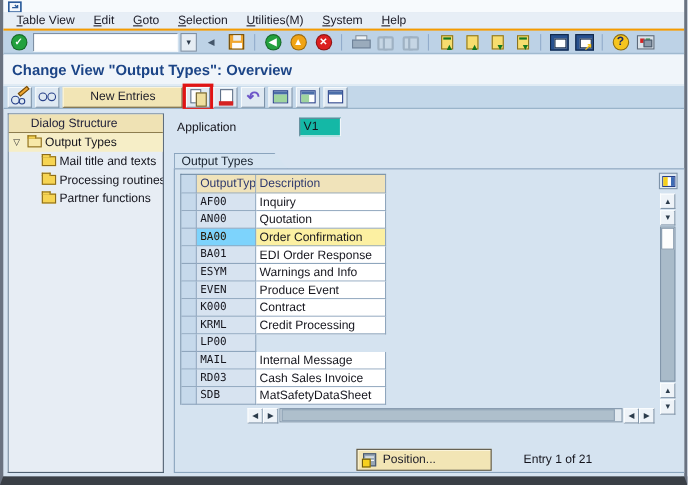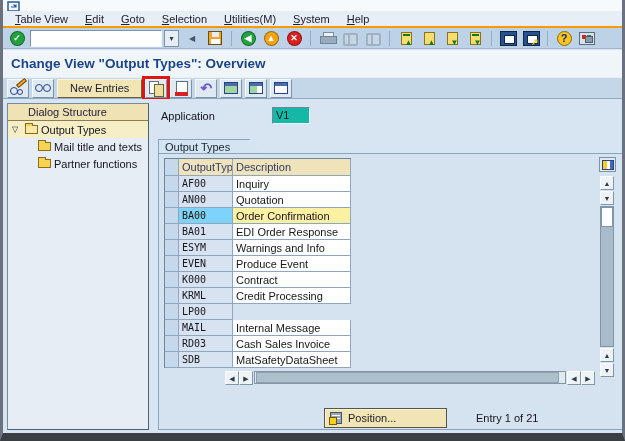--- a/index.html
+++ b/index.html
@@ -54,21 +54,21 @@
   .custom::before { content:""; position:absolute; left:2px; top:2px; width:4px; height:4px; background:#d42222; box-shadow:5px 0 0 #1e8a2e; }
   .custom::after { content:""; position:absolute; right:1px; bottom:1px; width:6px; height:5px; background:#8b99a9; border:1px solid #4e5d6e; }
 
   
   .title-row { position:absolute; left:0; top:50px; right:0; height:27px; background:#f0f5fa; }
   .page-title { position:absolute; left:8px; top:6px; font-size:13.5px; font-weight:bold; color:#1c4587; }
   .app-toolbar { position:absolute; left:0; top:77px; right:0; height:22px; background:#c3d7e9;
     border-top:1px solid #e8f0f7; border-bottom:1px solid #8fa9c2; display:flex; align-items:center; padding-left:4px; gap:3px; }
   .abtn { height:19px; min-width:22px; background:#dfe9f2; border:1px solid #7d93a9; border-top-color:#f6fafc; border-left-color:#f6fafc;
     display:flex; align-items:center; justify-content:center; position:relative; }
-  .abtn.text { padding:0 12px; background:#f2e5b5; border-color:#6e6040; border-top-color:#fbf4da; border-left-color:#fbf4da;
+  .abtn.text { padding:0 24px; background:#f2e5b5; border-color:#6e6040; border-top-color:#fbf4da; border-left-color:#fbf4da;
     font-size:11px; color:#1c1c28; }
   .hl-ring { position:absolute; left:-4px; top:-4px; right:-4px; bottom:-4px; border:3px solid #e01414; }
   .pencil-glasses { width:16px; height:15px; position:relative; }
   .pencil-glasses::before { content:""; position:absolute; left:0; bottom:1px; width:6px; height:6px; border:1.5px solid #28418a; border-radius:50%;
     box-shadow:7px 0 0 -1.5px #28418a00; }
   .pencil-glasses .g2 { position:absolute; left:7px; bottom:1px; width:6px; height:6px; border:1.5px solid #28418a; border-radius:50%; }
   .pencil-glasses .pen { position:absolute; right:-1px; top:0px; width:11px; height:4px; background:#f0a62e; border:1px solid #6e4a10; transform:rotate(-40deg); }
   .glasses { width:16px; height:9px; position:relative; }
   .glasses::before,.glasses::after { content:""; position:absolute; top:0; width:6px; height:6px; border:1.5px solid #28418a; border-radius:50%; }
   .glasses::before { left:0; } .glasses::after { right:0; }
@@ -286,20 +286,24 @@
         <span class="expander">▽</span>
         <span class="folder open"></span>
         <span class="tree-label">Output Types</span>
       </div>
       <div class="tree-row child">
         <span class="folder"></span>
         <span class="tree-label">Mail title and texts</span>
       </div>
       <div class="tree-row child">
         <span class="folder"></span>
+        <span class="tree-label">Processing routines</span>
+      </div>
+      <div class="tree-row child">
+        <span class="folder"></span>
         <span class="tree-label">Partner functions</span>
       </div>
     </div>
 
     <div class="field-label">Application</div>
     <div class="field-value">V1</div>
 
     <div class="tab">Output Types</div>
     <div class="groupbox">
 

